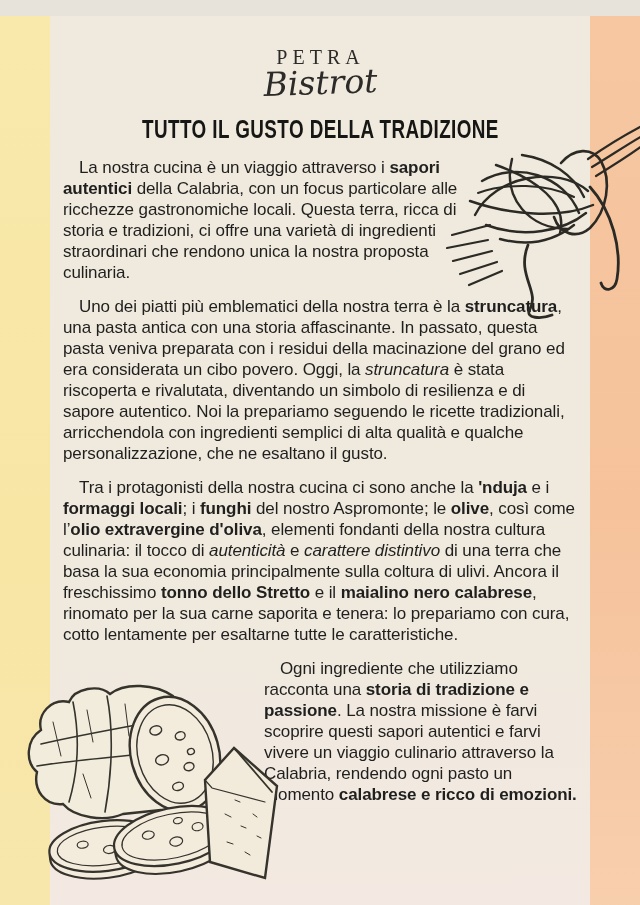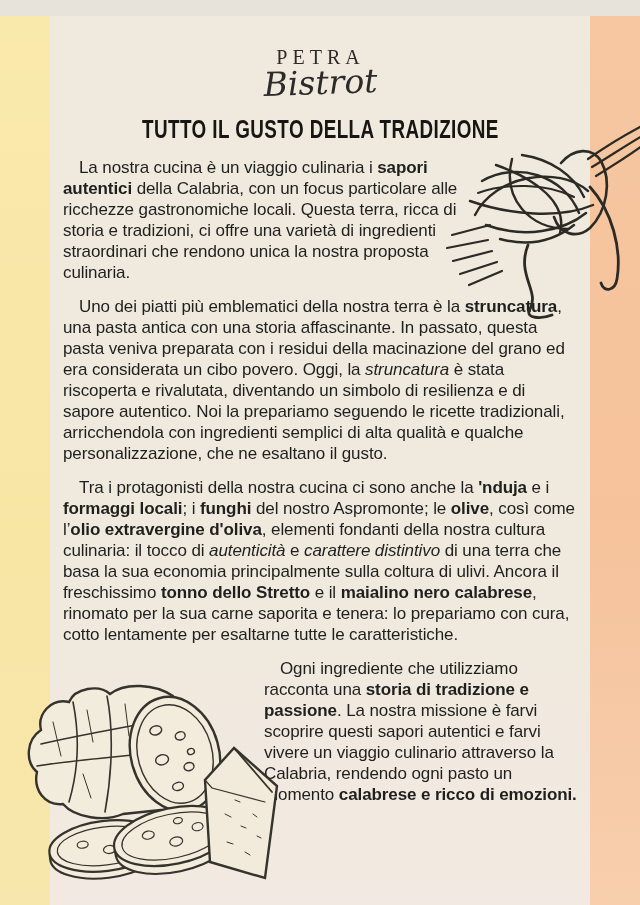--- a/index.html
+++ b/index.html
@@ -158,19 +158,19 @@
   </div>
 
   <div class="content">
     <div class="brand-block">
       <div class="brand">PETRA</div>
       <div class="brand-script">Bistrot</div>
     </div>
 
     <h1 class="title">TUTTO IL GUSTO DELLA TRADIZIONE</h1>
 
-    <p class="para p-intro"><span>La nostra cucina è un viaggio culinaria i </span><span class="b">sapori autentici</span><span> della Calabria, con un focus particolare alle ricchezze gastronomiche locali. Questa terra, ricca di storia e tradizioni, ci offre una varietà di ingredienti straordinari che rendono unica la nostra proposta culinaria.</span></p>
+    <p class="para p-intro"><span>La nostra cucina è un viaggio attraverso i </span><span class="b">sapori autentici</span><span> della Calabria, con un focus particolare alle ricchezze gastronomiche locali. Questa terra, ricca di storia e tradizioni, ci offre una varietà di ingredienti straordinari che rendono unica la nostra proposta culinaria.</span></p>
     <p class="para"><span>Uno dei piatti più emblematici della nostra terra è la </span><span class="b">struncatura</span><span>, una pasta antica con una storia affascinante. In passato, questa pasta veniva preparata con i residui della macinazione del grano ed era considerata un cibo povero. Oggi, la </span><span class="i">struncatura</span><span> è stata riscoperta e rivalutata, diventando un simbolo di resilienza e di sapore autentico. Noi la prepariamo seguendo le ricette tradizionali, arricchendola con ingredienti semplici di alta qualità e qualche personalizzazione, che ne esaltano il gusto.</span></p>
     <p class="para"><span>Tra i protagonisti della nostra cucina ci sono anche la </span><span class="b">'nduja</span><span> e i </span><span class="b">formaggi locali</span><span>; i </span><span class="b">funghi</span><span> del nostro Aspromonte; le </span><span class="b">olive</span><span>, così come l’</span><span class="b">olio extravergine d'oliva</span><span>, elementi fondanti della nostra cultura culinaria: il tocco di </span><span class="i">autenticità</span><span> e </span><span class="i">carattere distintivo</span><span> di una terra che basa la sua economia principalmente sulla coltura di ulivi. Ancora il freschissimo </span><span class="b">tonno dello Stretto</span><span> e il </span><span class="b">maialino nero calabrese</span><span>, rinomato per la sua carne saporita e tenera: lo prepariamo con cura, cotto lentamente per esaltarne tutte le caratteristiche.</span></p>
     <p class="para p-mission"><span>Ogni ingrediente che utilizziamo racconta una </span><span class="b">storia di tradizione e passione</span><span>. La nostra missione è farvi scoprire questi sapori autentici e farvi vivere un viaggio culinario attraverso la Calabria, rendendo ogni pasto un momento </span><span class="b">calabrese e ricco di emozioni.</span></p>
   </div>
 
 </div>
 
 </body></html>

